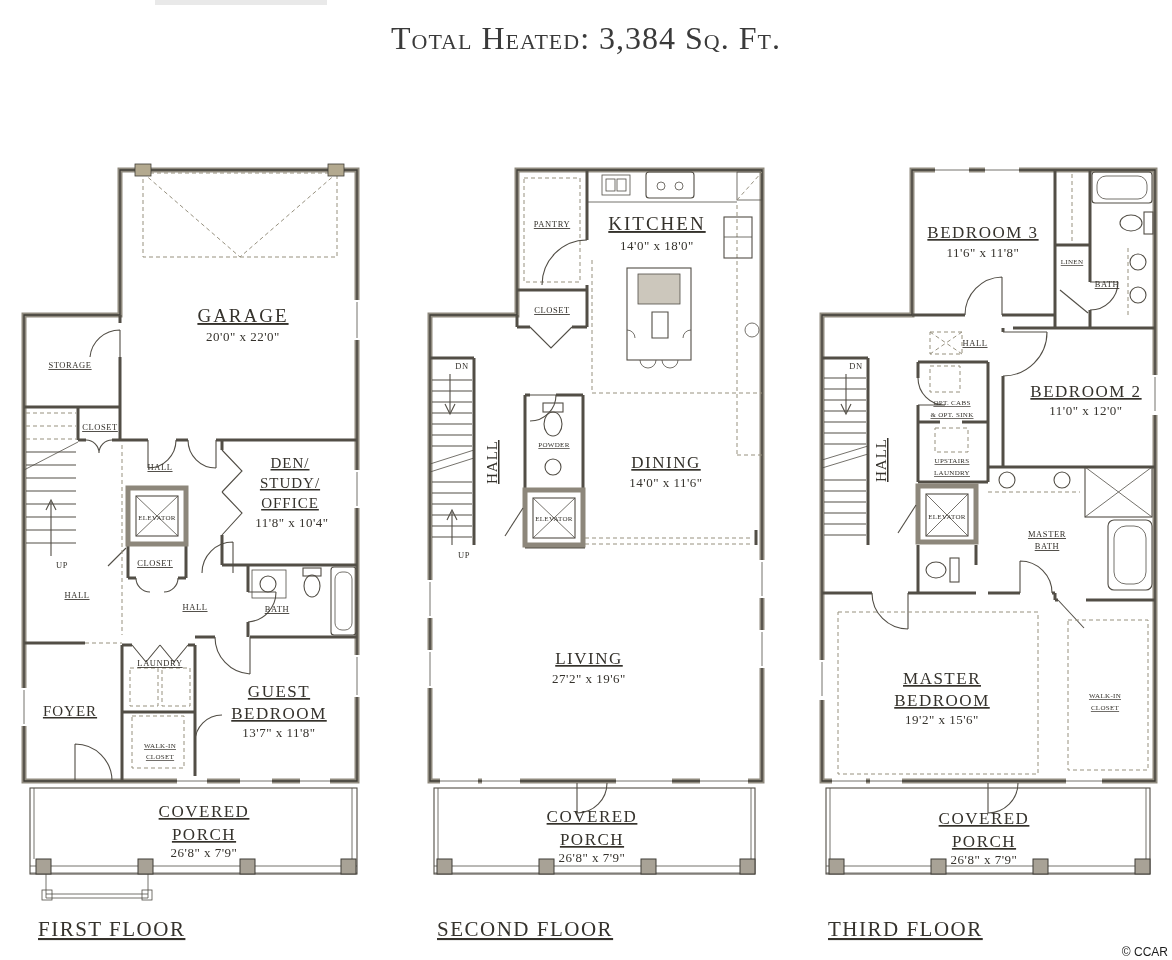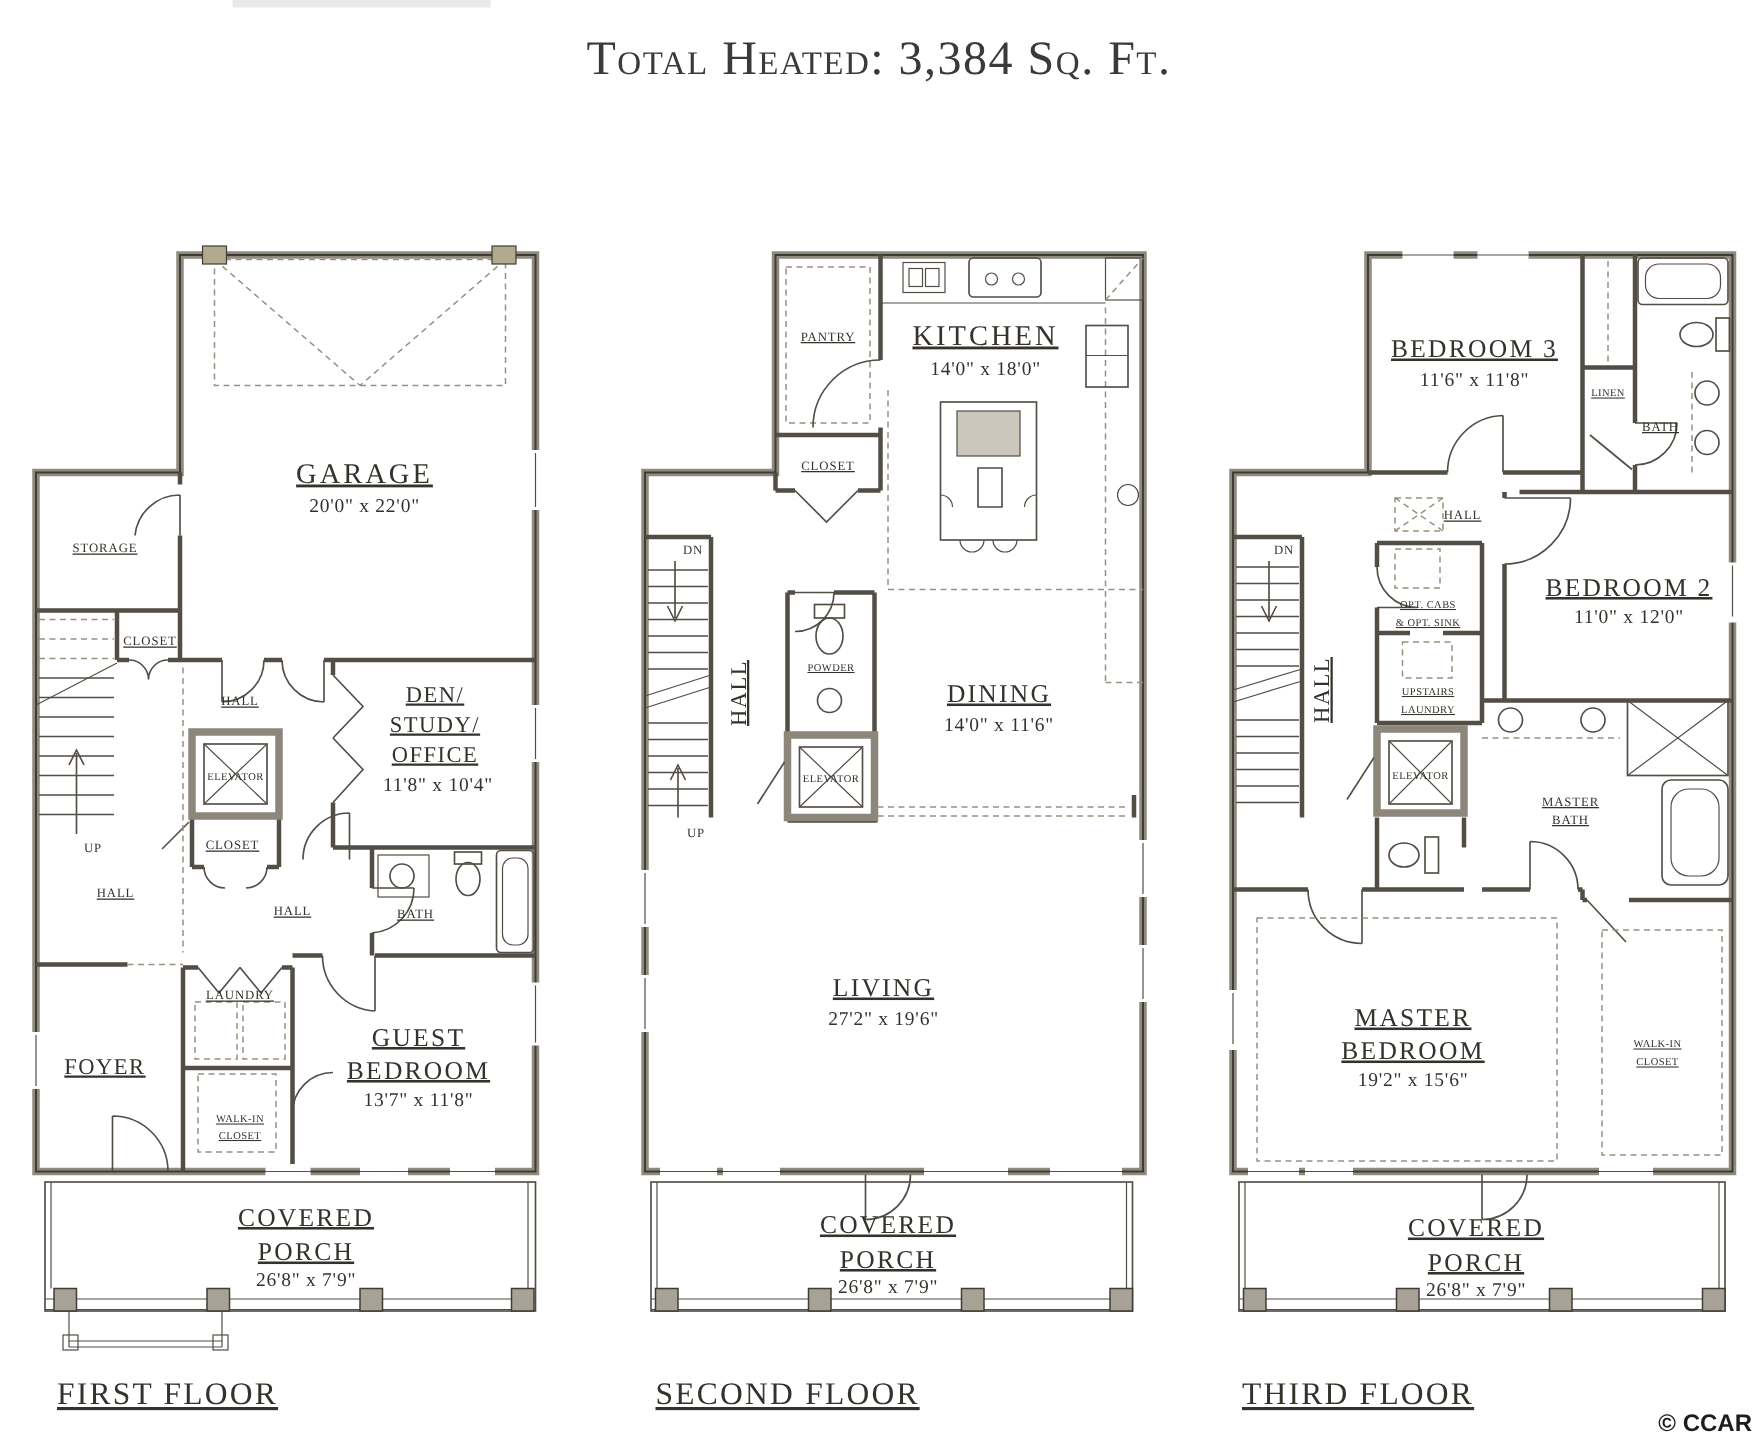--- a/index.html
+++ b/index.html
@@ -5,21 +5,21 @@
   html,body{margin:0;padding:0;background:#fff;}
   .page{position:relative;width:1172px;height:960px;background:#fff;overflow:hidden;
         font-family:"Liberation Serif",serif;}
   .artifact-bar{position:absolute;left:155px;top:0;width:172px;height:5px;background:#e9e9e9;}
   .title-row{position:absolute;top:20px;left:0;right:0;display:flex;justify-content:center;gap:68px;align-items:flex-end;}
   .title-item{font-family:"Liberation Serif",serif;font-variant:small-caps;font-size:32px;
               font-weight:500;color:#3a3a3a;letter-spacing:1px;}
   .floor-svg{position:absolute;top:158px;}
   #f1svg{left:18px;} #f2svg{left:420px;} #f3svg{left:810px;}
   .copyright{position:absolute;right:4px;bottom:1px;font-family:"Liberation Sans",sans-serif;
-             font-weight:700;font-size:16px;color:#1c1c1c;}
+             font-weight:400;font-size:12px;color:#1c1c1c;}
   
   .wo{fill:none;stroke:#8f8a7e;stroke-width:5;}
   .wo2{fill:none;stroke:#3f3c36;stroke-width:1.3;}
   .wi{fill:none;stroke:#524e46;stroke-width:3;}
   .wt{fill:#fff;stroke:#8d877b;stroke-width:5;}
   .ln{fill:none;stroke:#524e46;stroke-width:1.1;}
   .th{fill:none;stroke:#524e46;stroke-width:0.8;}
   .ds{fill:none;stroke:#97917f;stroke-width:1;stroke-dasharray:4 3;}
   .win{fill:#fff;stroke:none;}
   .post{fill:#a8a296;stroke:#3f3c36;stroke-width:1;}

